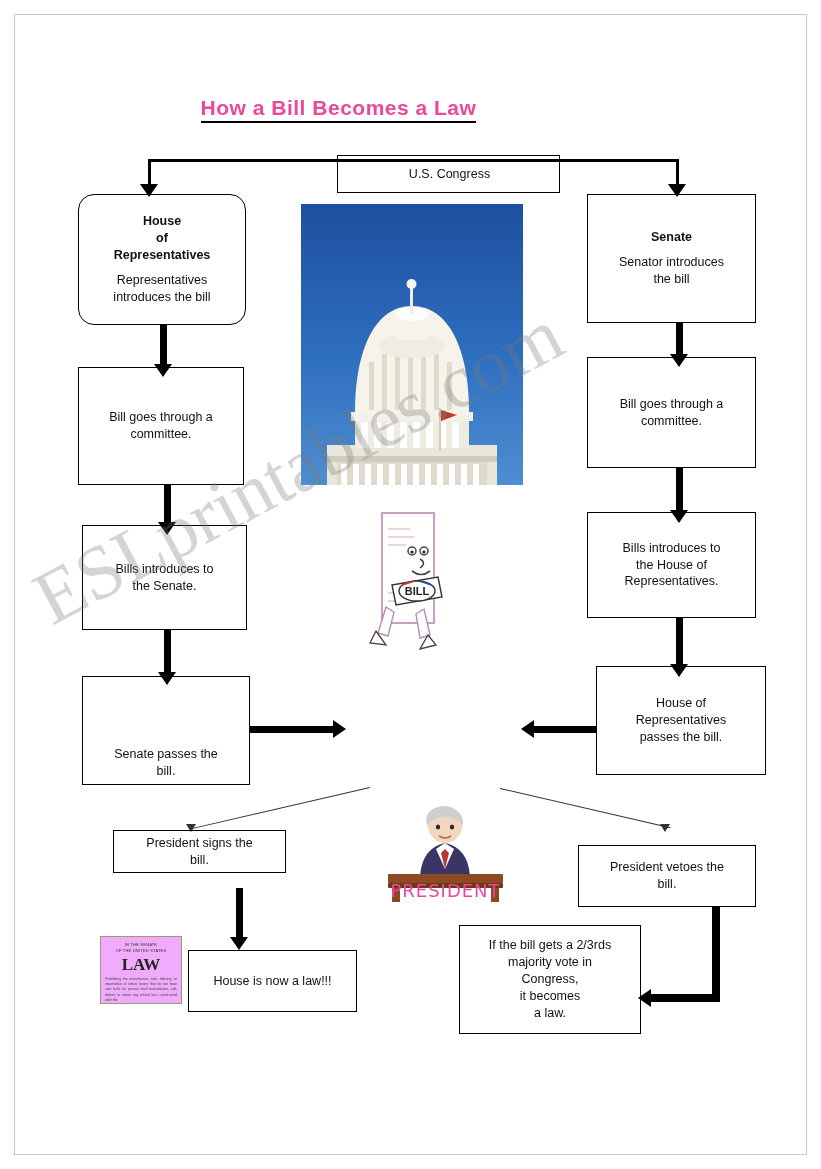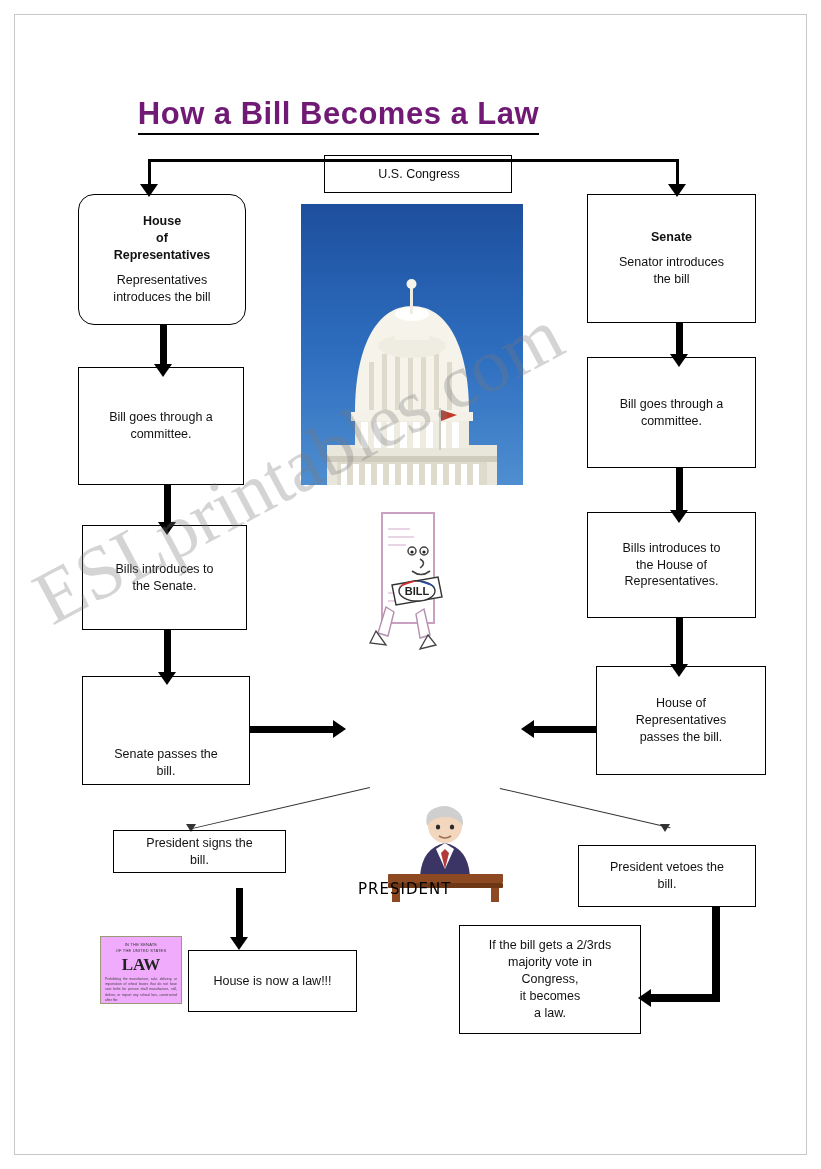--- a/index.html
+++ b/index.html
@@ -25,23 +25,23 @@
     height: 1141px;
     border: 1px solid #c8c8c8;
     box-sizing: border-box;
   }
   .title {
     position: absolute;
     left: 0;
     top: 96px;
     width: 677px;
     text-align: center;
-    font-size: 31px;
+    font-size: 21px;
     font-weight: bold;
-    color: #701a75;
+    color: #ec4899;
     letter-spacing: 0.5px;
   }
   .title span {
     border-bottom: 2px solid #000;
     padding-bottom: 2px;
   }
   .box {
     position: absolute;
     border: 1px solid #000000;
     background: transparent;
@@ -147,23 +147,23 @@
     left: 358px;
     top: 800px;
     width: 175px;
     height: 105px;
   }
   .president-label {
     position: absolute;
     left: 358px;
     top: 880px;
     width: 175px;
-    text-align: left;
-    font-size: 15px;
-    color: #000000;
+    text-align: center;
+    font-size: 18px;
+    color: #ec4899;
     letter-spacing: 1px;
     font-family: "DejaVu Sans", sans-serif;
   }
   
   .law-stamp {
     position: absolute;
     left: 100px;
     top: 936px;
     width: 82px;
     height: 68px;
@@ -358,21 +358,21 @@
   <div class="thin-line" style="left:500px; top:788px; width:175px; transform: rotate(13deg);"></div>
   <div class="thin-head" style="left:660px; top:824px;"></div>
 
   <div class="line-v" style="left:236px; top:888px; height:52px; width:7px;"></div>
   <div class="arrow-head-down" style="left:230px; top:937px;"></div>
 
   <div class="line-v" style="left:712px; top:907px; height:94px; width:8px;"></div>
   <div class="line-h" style="left:650px; top:994px; width:70px; height:8px;"></div>
   <div class="arrow-head-left" style="left:638px; top:989px;"></div>
 
-  <div class="box" style="left:324px; top:155px; width:188px; height:38px;padding-left:8px;">
+  <div class="box" style="left:337px; top:155px; width:223px; height:38px;padding-left:8px;">
     <span class="inner">U.S. Congress</span>
   </div>
 
   <div class="box" style="left:78px; top:194px; width:168px; height:131px; flex-direction:column;border-radius:16px;">
     <span class="hdr">House
 of
 Representatives</span>
     <span class="sub">Representatives
 introduces the bill</span>
   </div>

